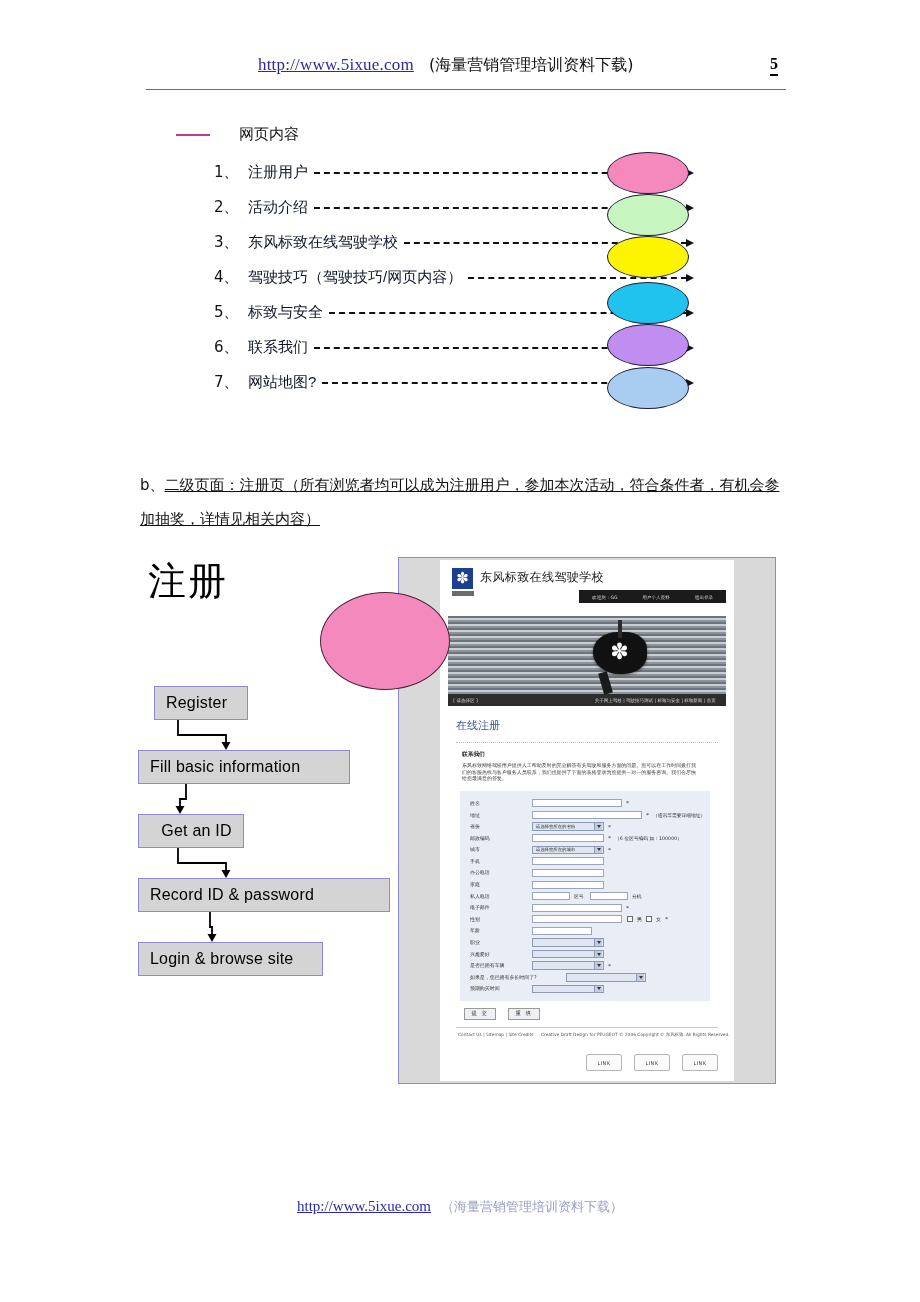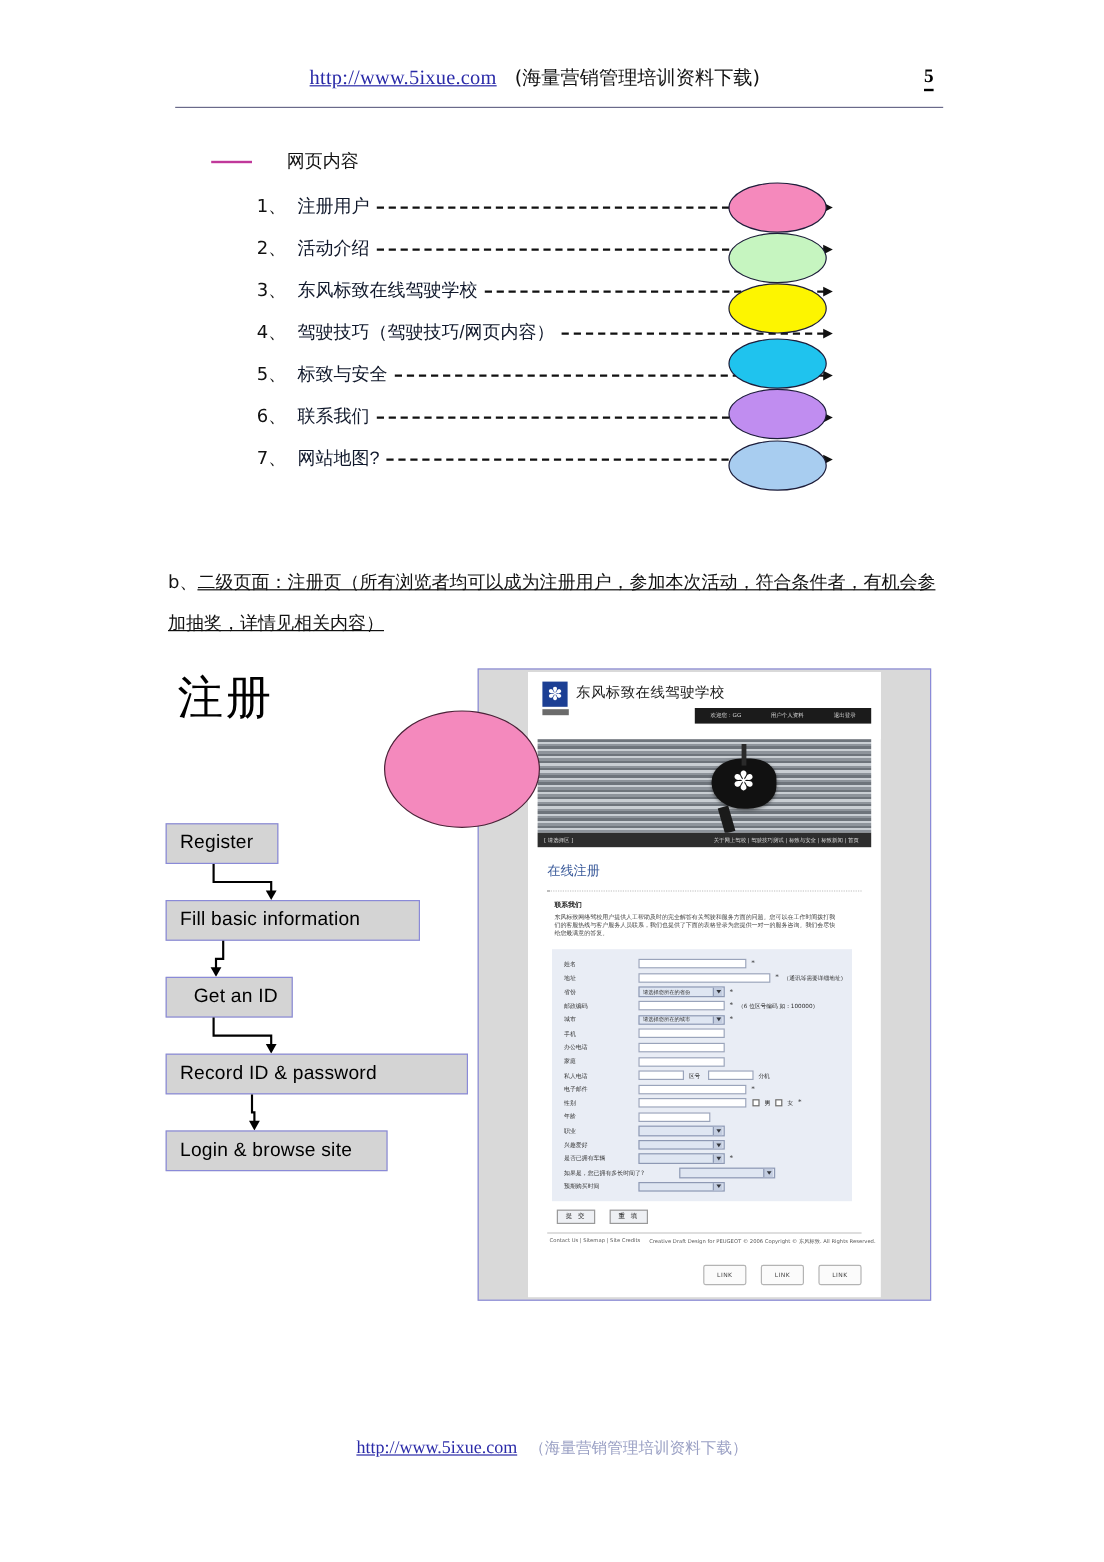--- a/index.html
+++ b/index.html
@@ -380,21 +380,21 @@
 
   <div class="para">
     <span>b、</span><span class="u">二级页面：注册页（所有浏览者均可以成为注册用户，参加本次活动，符合条件者，有机会参加抽奖，详情见相关内容）</span>
   </div>
 
   <div class="zhuce">注册</div>
 
   <div class="pink-oval"></div>
 
   <div class="flow" id="flow-root">
-      <div class="fbox" style="left: 0px; top: 0px; width: 94px; height: 34px;">
+      <div class="fbox" style="left: 16px; top: 0px; width: 94px; height: 34px;">
         <span>Register</span>
       </div>
       <div class="farrow" style="left: 0px; top: 34px; width: 102px; height: 30px;">
         <svg width="102" height="30">
           <path d="M40 0 L40 15 L88 15 L88 23" fill="none" stroke="#000" stroke-width="1.8"></path>
           <path d="M83.5 22 L92.5 22 L88 30 Z" fill="#000"></path>
         </svg>
       </div>
       <div class="fbox" style="left: 0px; top: 64px; width: 212px; height: 34px;">
         <span>Fill basic information</span>

